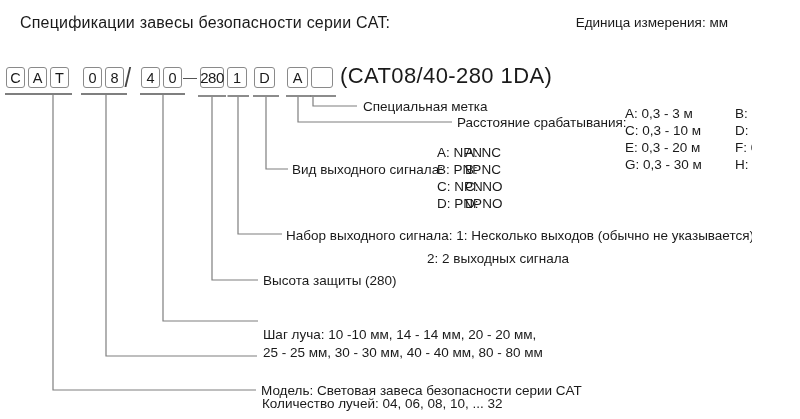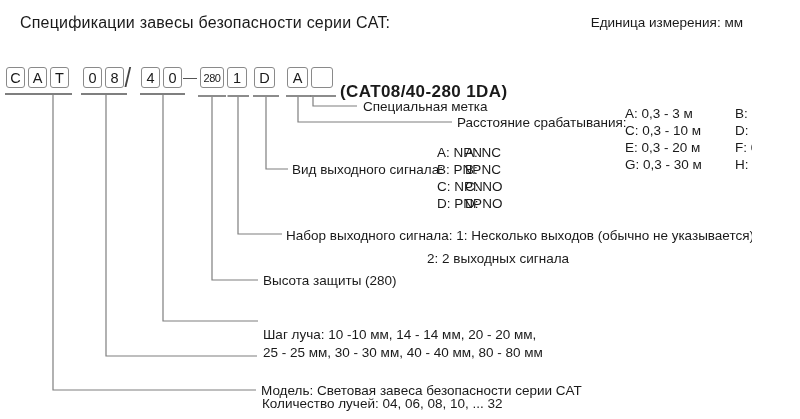--- a/index.html
+++ b/index.html
@@ -2,31 +2,31 @@
 <html><head>
 <meta charset="utf-8">
 <style>
   html,body{margin:0;padding:0;background:#fff;}
   #stage{
     position:relative;width:752px;height:419px;background:#ffffff;overflow:hidden;
     font-family:"Liberation Sans",sans-serif;color:#1a1a1a;
   }
   .abs{position:absolute;white-space:nowrap;}
   #title{left:20px;top:14px;font-size:16px;letter-spacing:.2px;}
-  #unit-note{right:9px;top:15px;font-size:13.5px;}
+  #unit-note{right:24px;top:15px;font-size:13.5px;}
   .code-box{
     position:absolute;top:67px;width:19px;height:21px;
     border:1.5px solid #8a8a8a;border-radius:3px;background:#fff;
     box-sizing:border-box;display:flex;align-items:center;justify-content:center;
     font-size:14.5px;color:#1a1a1a;
   }
   .sep{position:absolute;color:#444;}
   #sep-slash{left:124px;top:62px;font-size:28px;font-weight:300;transform:scaleX(.85);}
   #sep-dash{left:183px;top:69px;font-size:14px;color:#555;}
-  #code-example{left:340px;top:80px;font-size:17px;letter-spacing:.4px;line-height:23px;font-weight:bold;}
+  #code-example{left:340px;top:64px;font-size:22px;letter-spacing:.4px;line-height:23px;}
   .lbl{font-size:13.5px;line-height:17px;}
   #lbl-special{left:363px;top:98px;}
   #lbl-distance{left:457px;top:114px;}
   #dist-col1{left:625px;top:105px;text-align:left;}
   #dist-col2{left:735px;top:105px;text-align:left;}
   .optcol div{height:17px;}
   #lbl-sigtype{left:292px;top:161px;}
   #sig-col1{left:437px;top:144px;}
   #sig-col2{left:465px;top:144px;}
   #lbl-sigset{left:286px;top:227px;}
@@ -70,21 +70,21 @@
 
   <div class="code-box" style="left:6px">C</div>
   <div class="code-box" style="left:28px">A</div>
   <div class="code-box" style="left:50px">T</div>
   <div class="code-box" style="left:83px">0</div>
   <div class="code-box" style="left:105px">8</div>
   <div class="abs sep" id="sep-slash">/</div>
   <div class="code-box" style="left:141px">4</div>
   <div class="code-box" style="left:163px">0</div>
   <div class="abs sep" id="sep-dash">—</div>
-  <div class="code-box" style="left:200px;width:24px;font-size:11px;letter-spacing:-0.5px">280</div>
+  <div class="code-box" style="left:200px;width:24px;font-size:15px;letter-spacing:-0.5px">280</div>
   <div class="code-box" style="left:227px;width:20px">1</div>
   <div class="code-box" style="left:254px;width:21px">D</div>
   <div class="code-box" style="left:287px;width:21px">A</div>
   <div class="code-box" style="left:311px;width:22px"></div>
   <div class="abs" id="code-example">(CAT08/40-280 1DA)</div>
 
   <div class="abs lbl" id="lbl-special">Специальная метка</div>
 
   <div class="abs lbl" id="lbl-distance">Расстояние срабатывания:</div>
   <div class="abs lbl optcol" id="dist-col1">

